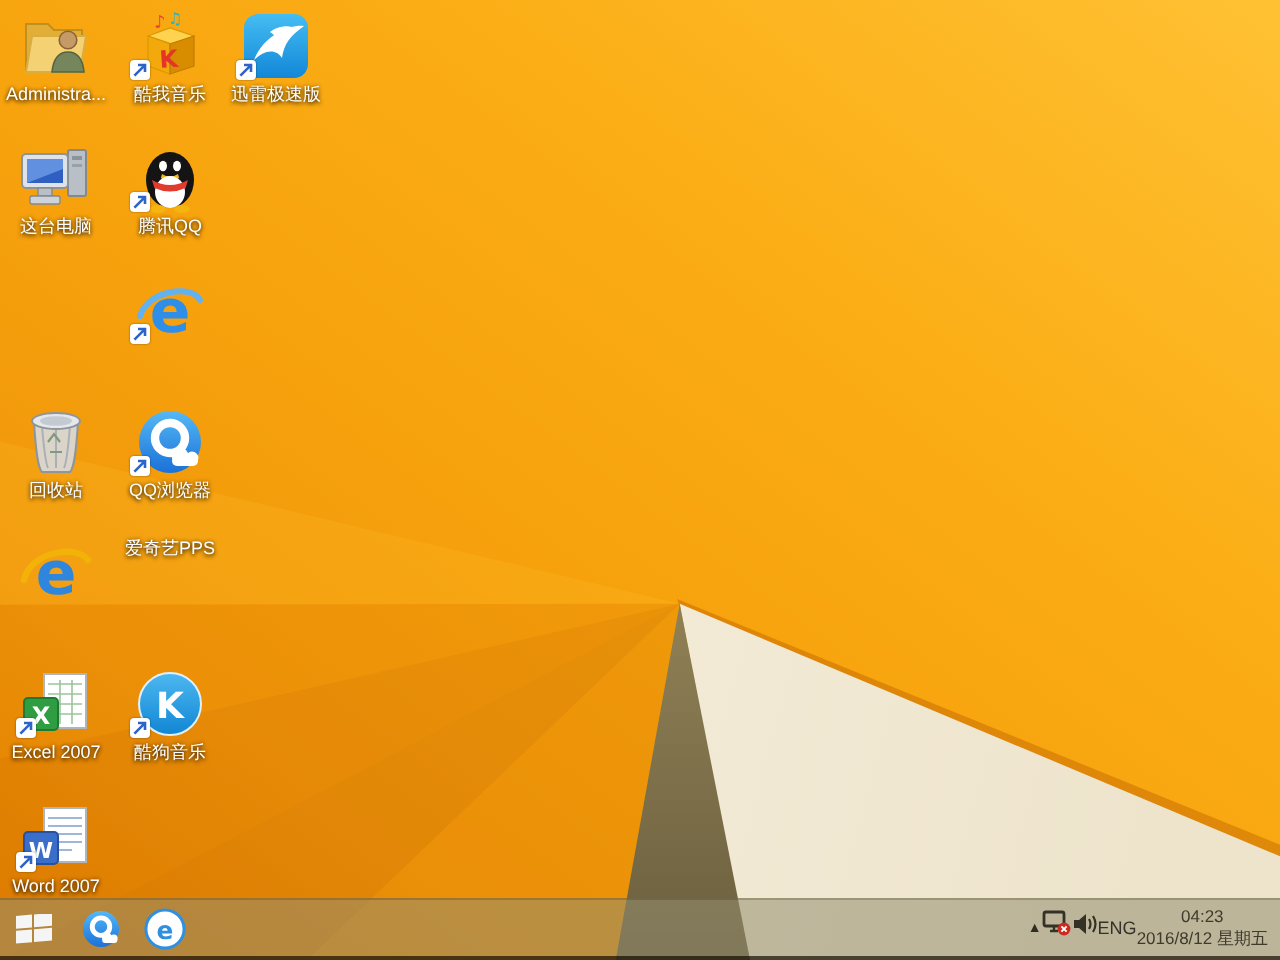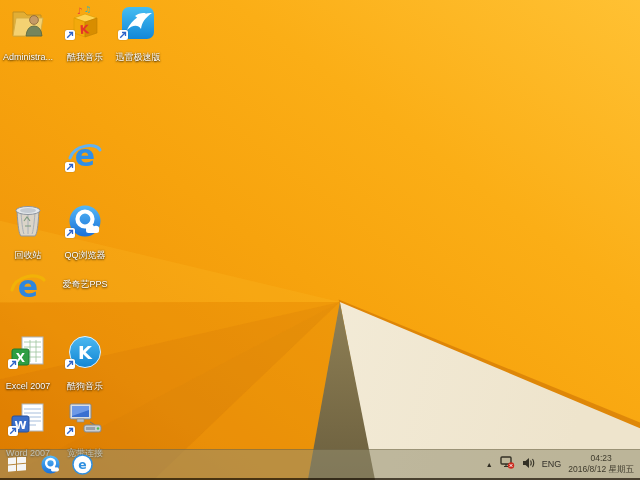--- a/index.html
+++ b/index.html
@@ -14,34 +14,34 @@
   .wp-ray5{clip-path:polygon(24% 100%,48.1% 100%,53.1% 62.9%);background:rgba(218,124,4,.28);}
   .wp-seam{clip-path:polygon(52.9% 62.4%,100% 88%,100% 89.8%,53.2% 63.6%);background:rgba(190,98,0,.45);}
   .wp-cream{clip-path:polygon(53.1% 62.9%,100% 89.2%,100% 100%,58.4% 100%);
     background:linear-gradient(105deg,#f8f2e2 10%,#eee4cc 90%);}
   .wp-khaki{clip-path:polygon(53.1% 62.9%,58.6% 100%,48.1% 100%);
     background:linear-gradient(to bottom,#c9b786 4%,#97875a 55%,#6b5f3e 100%);}
 
   
   .dicon{position:absolute;width:58px;display:flex;flex-direction:column;align-items:center;cursor:default;}
   .ic{position:relative;width:40px;height:36px;display:flex;align-items:center;justify-content:center;}
-  .lbl{margin-top:11px;font-size:9px;line-height:1.3;color:#fff;text-align:center;max-width:58px;
+  .lbl{margin-top:1px;font-size:9px;line-height:1.3;color:#fff;text-align:center;max-width:58px;
     text-shadow:0 1px 2px rgba(0,0,0,.7),0 0 2px rgba(0,0,0,.45);}
   .sc{position:absolute;left:0;bottom:1px;width:10px;height:10px;background:#fff;border-radius:2px;
     box-shadow:0 0 1px rgba(0,0,0,.5);display:flex;align-items:center;justify-content:center;}
 
   
   .taskbar{position:absolute;left:0;right:0;bottom:2px;height:28px;
     background:rgba(148,142,112,.55);border-top:1px solid rgba(70,58,25,.28);
     display:flex;align-items:center;}
   .edge{position:absolute;left:0;right:0;bottom:0;height:2px;background:rgba(43,35,20,.85);}
   .tb-start{width:34px;height:28px;border:none;background:transparent;display:flex;align-items:center;justify-content:center;padding:0;cursor:pointer;}
   .tb-pin{width:32px;height:28px;display:flex;align-items:center;justify-content:center;cursor:pointer;}
   .tb-spacer{flex:1;}
-  .tray{display:flex;align-items:center;gap:7px;padding-right:6px;}
+  .tray{display:flex;align-items:center;padding-right:6px;}
   .chev{font-size:7px;color:#2f2c21;cursor:pointer;line-height:1;}
   .lang{font-size:9px;color:#33312a;cursor:pointer;}
   .clock{font-size:8.5px;color:#3e3a2c;text-align:center;line-height:1.25;cursor:pointer;}
 </style>
 </head>
 <body>
 
 <div class="screen">
 
   <div class="layer wp-base"></div>
@@ -59,20 +59,35 @@
       <svg width="38" height="36" viewBox="0 0 38 36">
         <path d="M4 7 h11 l3 3 h14 v21 H4 Z" fill="#e2ae35" stroke="#c08f22" stroke-width="1"></path>
         <path d="M4 31 L7 13 h27 l-3 18 Z" fill="#f4d172" stroke="#d8ad42" stroke-width="1"></path>
         <circle cx="25" cy="15" r="4.4" fill="#c59a66" stroke="#8a6436" stroke-width=".8"></circle>
         <path d="M17 31 q1-10 8-10 q7 0 8 10 Z" fill="#75855c" stroke="#55643f" stroke-width=".8"></path>
       </svg>
     </span>
     <div class="lbl">Administra...</div>
   </div>
 
+  <div class="dicon" style="left:-1px;top:71px">
+    <span class="ic">
+      <svg width="38" height="34" viewBox="0 0 38 34">
+        <rect x="25" y="3" width="9" height="23" rx="1" fill="#b9bfc7" stroke="#83898f"></rect>
+        <rect x="27" y="6" width="5" height="2" fill="#8d939b"></rect>
+        <rect x="27" y="10" width="5" height="1.5" fill="#9aa0a8"></rect>
+        <rect x="2" y="5" width="23" height="17" rx="2" fill="#dfe3e8" stroke="#8d939b"></rect>
+        <rect x="4.5" y="7.5" width="18" height="12" fill="#2f5fc0"></rect>
+        <path d="M4.5 7.5 h18 v5 l-18 7 Z" fill="#6f9ce8" opacity=".8"></path>
+        <rect x="10" y="22" width="7" height="4" fill="#b9bfc7" stroke="#83898f" stroke-width=".7"></rect>
+        <rect x="6" y="26" width="15" height="4" rx="1" fill="#ced3d9" stroke="#83898f" stroke-width=".7"></rect>
+      </svg>
+    </span>
+    <div class="lbl">这台电脑</div>
+  </div>
 
 
   <div class="dicon" style="left:-1px;top:203px">
     <span class="ic">
       <svg width="34" height="36" viewBox="0 0 34 36">
         <path d="M6 8 C7 24 8 31 10 33 L24 33 C26 31 27 24 28 8 Z" fill="rgba(215,220,226,.88)" stroke="#8f959d"></path>
         <path d="M10 10 C11 22 12 29 13 31 M17 10 V31 M24 10 C23 22 22 29 21 31" stroke="#aab0b8" fill="none"></path>
         <ellipse cx="17" cy="7.5" rx="12" ry="4" fill="#e4e8ec" stroke="#8f959d"></ellipse>
         <ellipse cx="17" cy="7.5" rx="8" ry="2.4" fill="#c4cad1"></ellipse>
         <path d="M13 18 l3-4 3 4 M14 23 h6" stroke="#7f9a7f" stroke-width="1.1" fill="none"></path>
@@ -136,20 +151,40 @@
       </svg>
       <span class="sc">
         <svg width="8" height="8" viewBox="0 0 8 8">
             <path d="M1.2 6.8 L6.2 1.8 M3 1.5 H6.5 V5" stroke="#2e63c8" stroke-width="1.3" fill="none"></path>
           </svg>
       </span>
     </span>
     <div class="lbl">酷我音乐</div>
   </div>
 
+  <div class="dicon" style="left:56px;top:71px">
+    <span class="ic">
+      <svg width="34" height="36" viewBox="0 0 34 36">
+        <ellipse cx="17" cy="19" rx="12" ry="14" fill="#141414"></ellipse>
+        <ellipse cx="13.5" cy="12" rx="2" ry="2.6" fill="#fff"></ellipse>
+        <ellipse cx="20.5" cy="12" rx="2" ry="2.6" fill="#fff"></ellipse>
+        <path d="M13 16 q4 2.5 8 0 l.6 2 q-4.6 2.6 -9.2 0 Z" fill="#f5b50e"></path>
+        <ellipse cx="17" cy="25" rx="7.5" ry="8" fill="#fff"></ellipse>
+        <path d="M8 19 q9 5 18 0 l-1.2 4 q-7.8 3.6 -15.6 0 Z" fill="#e13b30"></path>
+        <ellipse cx="11" cy="33.5" rx="4" ry="2" fill="#f5b50e"></ellipse>
+        <ellipse cx="23" cy="33.5" rx="4" ry="2" fill="#f5b50e"></ellipse>
+      </svg>
+      <span class="sc">
+        <svg width="8" height="8" viewBox="0 0 8 8">
+            <path d="M1.2 6.8 L6.2 1.8 M3 1.5 H6.5 V5" stroke="#2e63c8" stroke-width="1.3" fill="none"></path>
+          </svg>
+      </span>
+    </span>
+    <div class="lbl">腾讯QQ</div>
+  </div>
 
   <div class="dicon" style="left:56px;top:137px">
     <span class="ic">
       <svg width="38" height="36" viewBox="0 0 38 36">
         <text x="19" y="29" text-anchor="middle" font-family="DejaVu Sans, sans-serif" font-size="30" font-weight="bold" fill="#2f8fe8">e</text>
         <path d="M4 21 C8 8 30 5 34 13" stroke="#62b2f2" stroke-width="3" fill="none" stroke-linecap="round"></path>
       </svg>
       <span class="sc">
         <svg width="8" height="8" viewBox="0 0 8 8">
             <path d="M1.2 6.8 L6.2 1.8 M3 1.5 H6.5 V5" stroke="#2e63c8" stroke-width="1.3" fill="none"></path>
@@ -200,40 +235,20 @@
       </svg>
       <span class="sc">
         <svg width="8" height="8" viewBox="0 0 8 8">
             <path d="M1.2 6.8 L6.2 1.8 M3 1.5 H6.5 V5" stroke="#2e63c8" stroke-width="1.3" fill="none"></path>
           </svg>
       </span>
     </span>
     <div class="lbl">酷狗音乐</div>
   </div>
 
-  <div class="dicon" style="left:56px;top:401px">
-    <span class="ic">
-      <svg width="38" height="34" viewBox="0 0 38 34">
-        <rect x="4" y="2" width="21" height="15" rx="1.5" fill="#d9dde2" stroke="#83898f"></rect>
-        <rect x="6" y="4" width="17" height="11" fill="#3a6fd0"></rect>
-        <path d="M6 4 h17 v4 l-17 6 Z" fill="#7aa4ec" opacity=".8"></path>
-        <rect x="11" y="17" width="7" height="3" fill="#b9bfc7" stroke="#83898f" stroke-width=".6"></rect>
-        <path d="M24 20 q4 2 6 4" stroke="#6d737b" fill="none"></path>
-        <rect x="18" y="23" width="17" height="7" rx="2" fill="#c9ced4" stroke="#83898f"></rect>
-        <rect x="20" y="25" width="9" height="3" fill="#9aa0a8"></rect>
-        <circle cx="32" cy="26.5" r="1.2" fill="#49c24f"></circle>
-      </svg>
-      <span class="sc">
-        <svg width="8" height="8" viewBox="0 0 8 8">
-            <path d="M1.2 6.8 L6.2 1.8 M3 1.5 H6.5 V5" stroke="#2e63c8" stroke-width="1.3" fill="none"></path>
-          </svg>
-      </span>
-    </span>
-    <div class="lbl">宽带连接</div>
-  </div>
 
   <div class="dicon" style="left:109px;top:5px">
     <span class="ic">
       <svg width="36" height="36" viewBox="0 0 36 36">
         <defs>
             <linearGradient id="g4" x1="0" y1="0" x2="0" y2="1">
           <stop offset="0" stop-color="#45bdf2"></stop>
               <stop offset="1" stop-color="#1287d8"></stop>
             </linearGradient>
           </defs>

